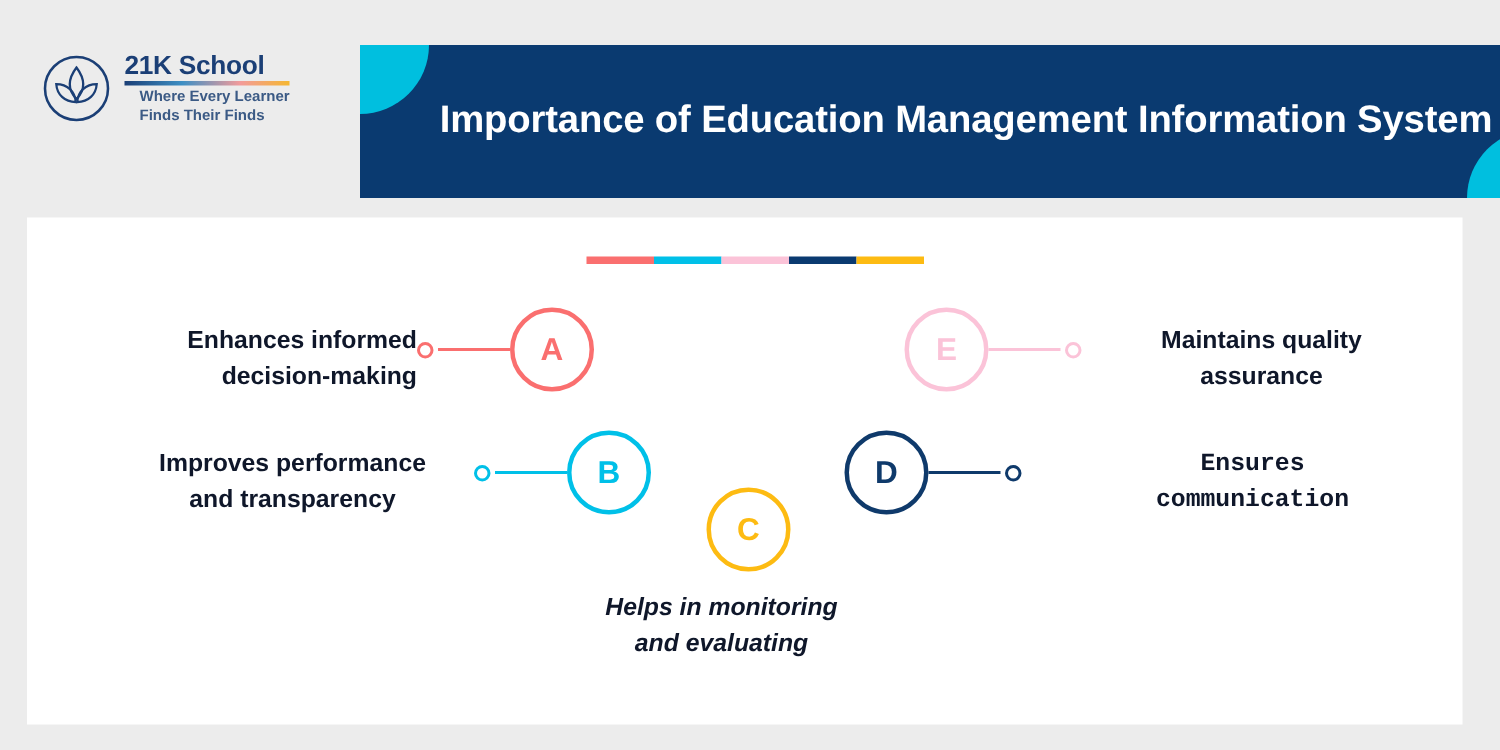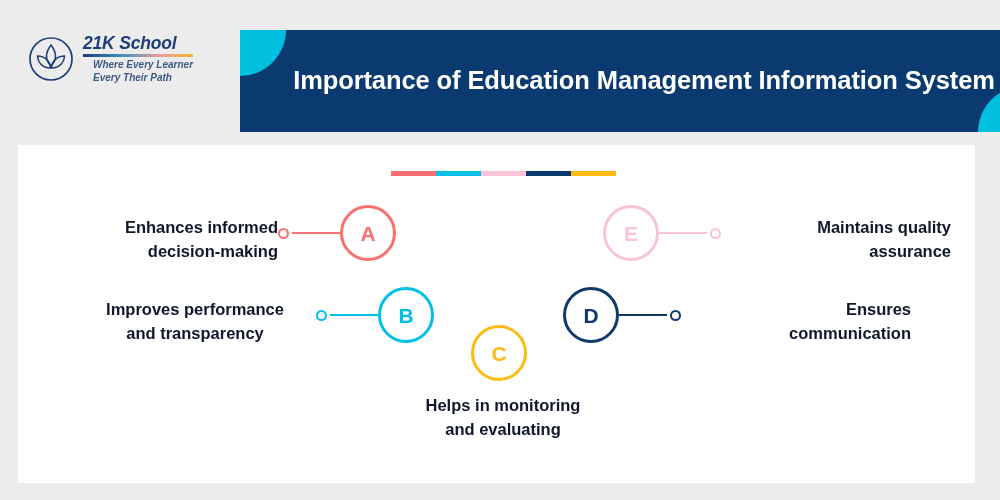--- a/index.html
+++ b/index.html
@@ -29,21 +29,20 @@
   #logo-mark {
     width: 46px;
     height: 46px;
     flex: 0 0 46px;
   }
   #logo-text-block {
     display: flex;
     flex-direction: column;
     justify-content: center;
     padding-top: 1px;
-    font-style: italic;
   }
   #logo-name {
     font-size: 17.5px;
     font-weight: bold;
     color: #1b3f76;
     letter-spacing: -0.2px;
     line-height: 1.05;
     white-space: nowrap;
   }
   #logo-underline {
@@ -167,41 +166,41 @@
   }
   .label {
     position: absolute;
     color: #0f172a;
     font-size: 16.5px;
     font-weight: bold;
     line-height: 1.48;
     z-index: 2;
   }
   .label-right { text-align: right; }
-  .label-left  { text-align: right; }
+  .label-left  { text-align: center; }
   .label-center{ text-align: center; }
 </style>
 </head>
 <body>
 
 <div id="logo-area">
   <span id="logo-mark">
     <svg width="46" height="46" viewBox="0 0 46 46">
       <circle cx="23" cy="23" r="21" fill="none" stroke="#1b3f76" stroke-width="1.7"></circle>
       <path d="M23 9 C29 17 29 24 23 30 C17 24 17 17 23 9 Z" fill="none" stroke="#1b3f76" stroke-width="1.5"></path>
       <path d="M9.5 20 C17 20 22 25 22.5 32 C15 32 10 27 9.5 20 Z" fill="none" stroke="#1b3f76" stroke-width="1.5"></path>
       <path d="M36.5 20 C29 20 24 25 23.5 32 C31 32 36 27 36.5 20 Z" fill="none" stroke="#1b3f76" stroke-width="1.5"></path>
     </svg>
   </span>
   <span id="logo-text-block">
     <span id="logo-name">21K School</span>
     <span id="logo-underline"></span>
     <span id="logo-tagline">
       <span>Where Every Learner</span><br>
-      <span>Every Their Path</span>
+      <span>Finds Their Finds</span>
     </span>
   </span>
 </div>
 
 <div id="header-banner" style="background: rgb(10, 58, 112);">
   <span class="corner-accent" id="corner-tl" style="background: rgb(0, 191, 223);"></span>
   <span class="corner-accent" id="corner-br" style="background: rgb(0, 191, 223);"></span>
   <h1 id="header-title" style="color: rgb(255, 255, 255);">Importance of Education Management Information System</h1>
 </div>
 
@@ -224,27 +223,27 @@
       <div class="label label-right" style="left: 60px; top: 70px; width: 200px;"><span>Enhances informed</span><br><span>decision-making</span></div>
       <div class="connector" style="background: rgb(0, 192, 232); top: 169px; width: 48px; left: 312px;"></div>
       <div class="end-dot" style="border: 2px solid rgb(0, 192, 232); top: 164.5px; left: 298px;"></div>
       <div class="node" style="left: 360px; top: 142px; width: 56px; height: 56px; border: 3.5px solid rgb(0, 192, 232);">
         <span class="node-letter" style="color: rgb(0, 192, 232);">B</span>
       </div>
       <div class="label label-right" style="left: 60px; top: 152px; width: 234px; text-align: center;"><span>Improves performance</span><br><span>and transparency</span></div>
       <div class="node" style="left: 453px; top: 180px; width: 56px; height: 56px; border: 3.5px solid rgb(253, 187, 18);">
         <span class="node-letter" style="color: rgb(253, 187, 18);">C</span>
       </div>
-      <div class="label label-center" style="left: 375px; top: 248px; width: 220px;"><span>Helps in monitoring</span><br><span>and evaluating</span></div>
+      <div class="label label-center" style="left: 353px; top: 248px; width: 220px; font-style: italic;"><span>Helps in monitoring</span><br><span>and evaluating</span></div>
       <div class="connector" style="background: rgb(15, 58, 107); top: 169px; width: 48px; left: 601px;"></div>
       <div class="end-dot" style="border: 2px solid rgb(15, 58, 107); top: 164.5px; left: 652px;"></div>
       <div class="node" style="left: 545px; top: 142px; width: 56px; height: 56px; border: 3.5px solid rgb(15, 58, 107);">
         <span class="node-letter" style="color: rgb(15, 58, 107);">D</span>
       </div>
-      <div class="label label-left" style="left: 673px; top: 152px; width: 220px;"><span>Ensures</span><br><span>communication</span></div>
+      <div class="label label-left" style="left: 707px; top: 152px; width: 220px; font-family: Liberation Mono, monospace;"><span>Ensures</span><br><span>communication</span></div>
       <div class="connector" style="background: rgb(251, 195, 216); top: 87px; width: 48px; left: 641px;"></div>
       <div class="end-dot" style="border: 2px solid rgb(251, 195, 216); top: 82.5px; left: 692px;"></div>
       <div class="node" style="left: 585px; top: 60px; width: 56px; height: 56px; border: 3.5px solid rgb(251, 195, 216);">
         <span class="node-letter" style="color: rgb(251, 195, 216);">E</span>
       </div>
       <div class="label label-left" style="left: 713px; top: 70px; width: 220px;"><span>Maintains quality</span><br><span>assurance</span></div>
     </div>
 
 </div>
 

